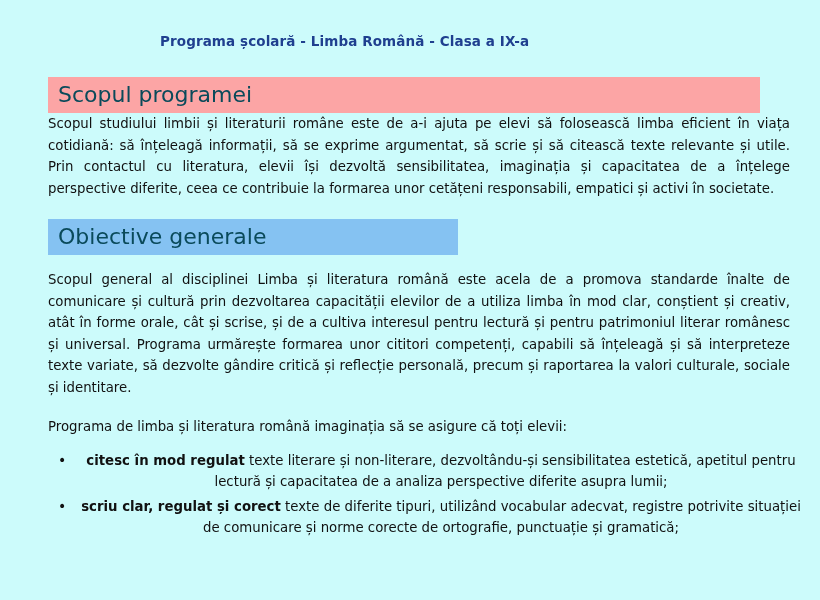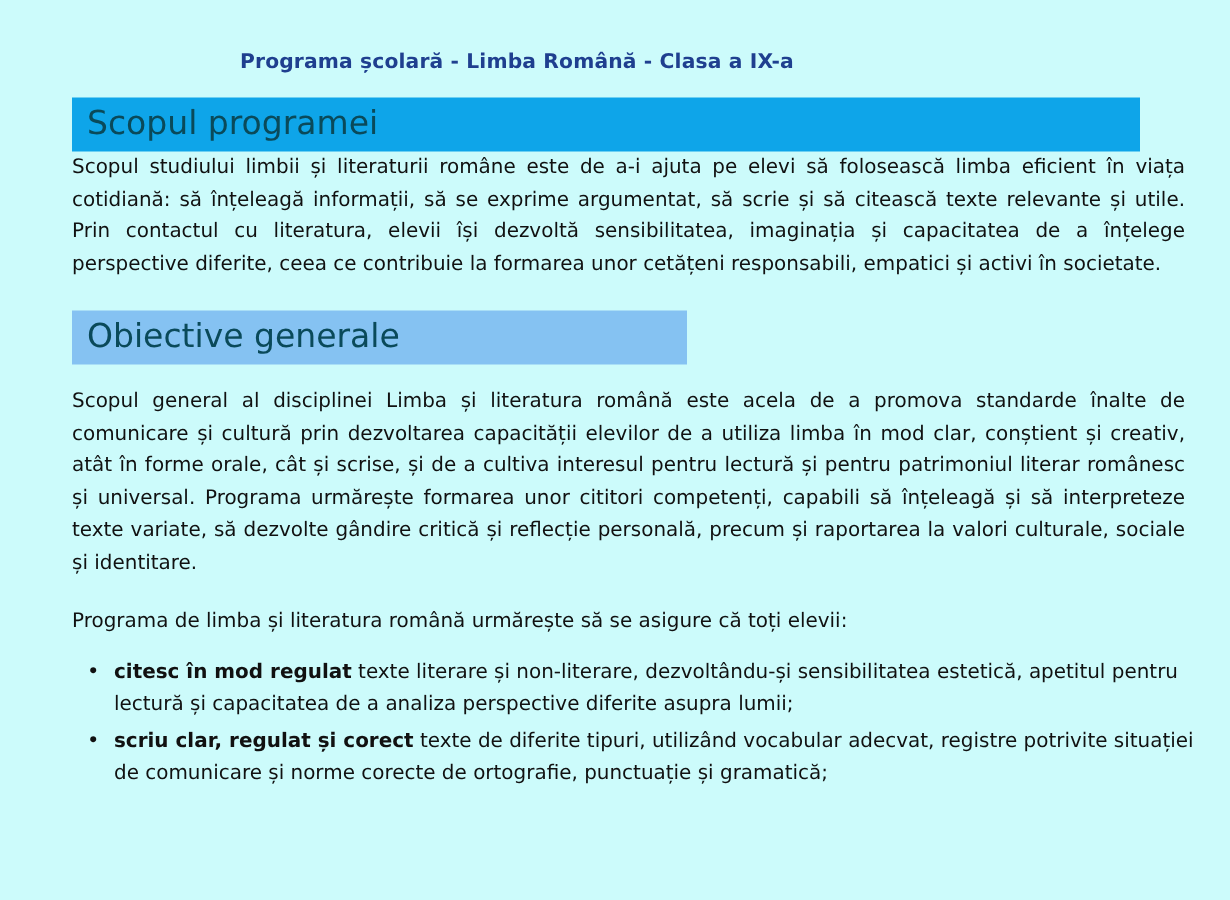--- a/index.html
+++ b/index.html
@@ -30,22 +30,22 @@
   }
   .section-title {
     font-size: 22px;
     color: #0a4a5a;
     font-weight: normal;
     padding: 5px 0 6px 10px;
     margin: 0;
     box-sizing: border-box;
   }
   .title-green {
-    background: #0ea5e9;
-    margin: 16px 30px 0 48px;
+    background: #fca5a5;
+    margin: 28px 30px 0 48px;
     width: 712px;
   }
   .title-blue {
     background: #85c2f2;
     margin: 20px 30px 0 48px;
     width: 410px;
   }
   .body-text {
     margin: 14px 30px 0 48px;
     width: 742px;
@@ -69,21 +69,21 @@
     padding: 0 0 0 28px;
     width: 730px;
     list-style: none;
   }
   ul.bullets li {
     position: relative;
     font-size: 13.3px;
     line-height: 1.62;
     color: #111111;
     margin-bottom: 3px;
-    text-align: left;
+    text-align: center;
   }
   ul.bullets li:before {
     content: "\2022";
     position: absolute;
     left: -18px;
     top: -1px;
     font-size: 14px;
     color: #111;
   }
   ul.bullets li b {
@@ -98,21 +98,21 @@
   <div class="doc-header">Programa școlară - Limba Română - Clasa a IX-a</div>
 
   <h1 class="section-title title-green">Scopul programei</h1>
 
   <p class="body-text lead">Scopul studiului limbii și literaturii române este de a-i ajuta pe elevi să folosească limba eficient în viața cotidiană: să înțeleagă informații, să se exprime argumentat, să scrie și să citească texte relevante și utile. Prin contactul cu literatura, elevii își dezvoltă sensibilitatea, imaginația și capacitatea de a înțelege perspective diferite, ceea ce contribuie la formarea unor cetățeni responsabili, empatici și activi în societate.</p>
 
   <h1 class="section-title title-blue">Obiective generale</h1>
 
   <p class="body-text">Scopul general al disciplinei Limba și literatura română este acela de a promova standarde înalte de comunicare și cultură prin dezvoltarea capacității elevilor de a utiliza limba în mod clar, conștient și creativ, atât în forme orale, cât și scrise, și de a cultiva interesul pentru lectură și pentru patrimoniul literar românesc și universal. Programa urmărește formarea unor cititori competenți, capabili să înțeleagă și să interpreteze texte variate, să dezvolte gândire critică și reflecție personală, precum și raportarea la valori culturale, sociale și identitare.</p>
 
-  <p class="intro-line">Programa de limba și literatura română urmărește să se asigure că toți elevii:</p>
+  <p class="intro-line">Programa de limba și literatura română imaginația să se asigure că toți elevii:</p>
 
   <ul class="bullets">
     <li>
       <b>citesc în mod regulat</b><span> texte literare și non-literare, dezvoltându-și sensibilitatea estetică, apetitul pentru lectură și capacitatea de a analiza perspective diferite asupra lumii;</span>
     </li>
     <li>
       <b>scriu clar, regulat și corect</b><span> texte de diferite tipuri, utilizând vocabular adecvat, registre potrivite situației de comunicare și norme corecte de ortografie, punctuație și gramatică;</span>
     </li>
   </ul>
 

